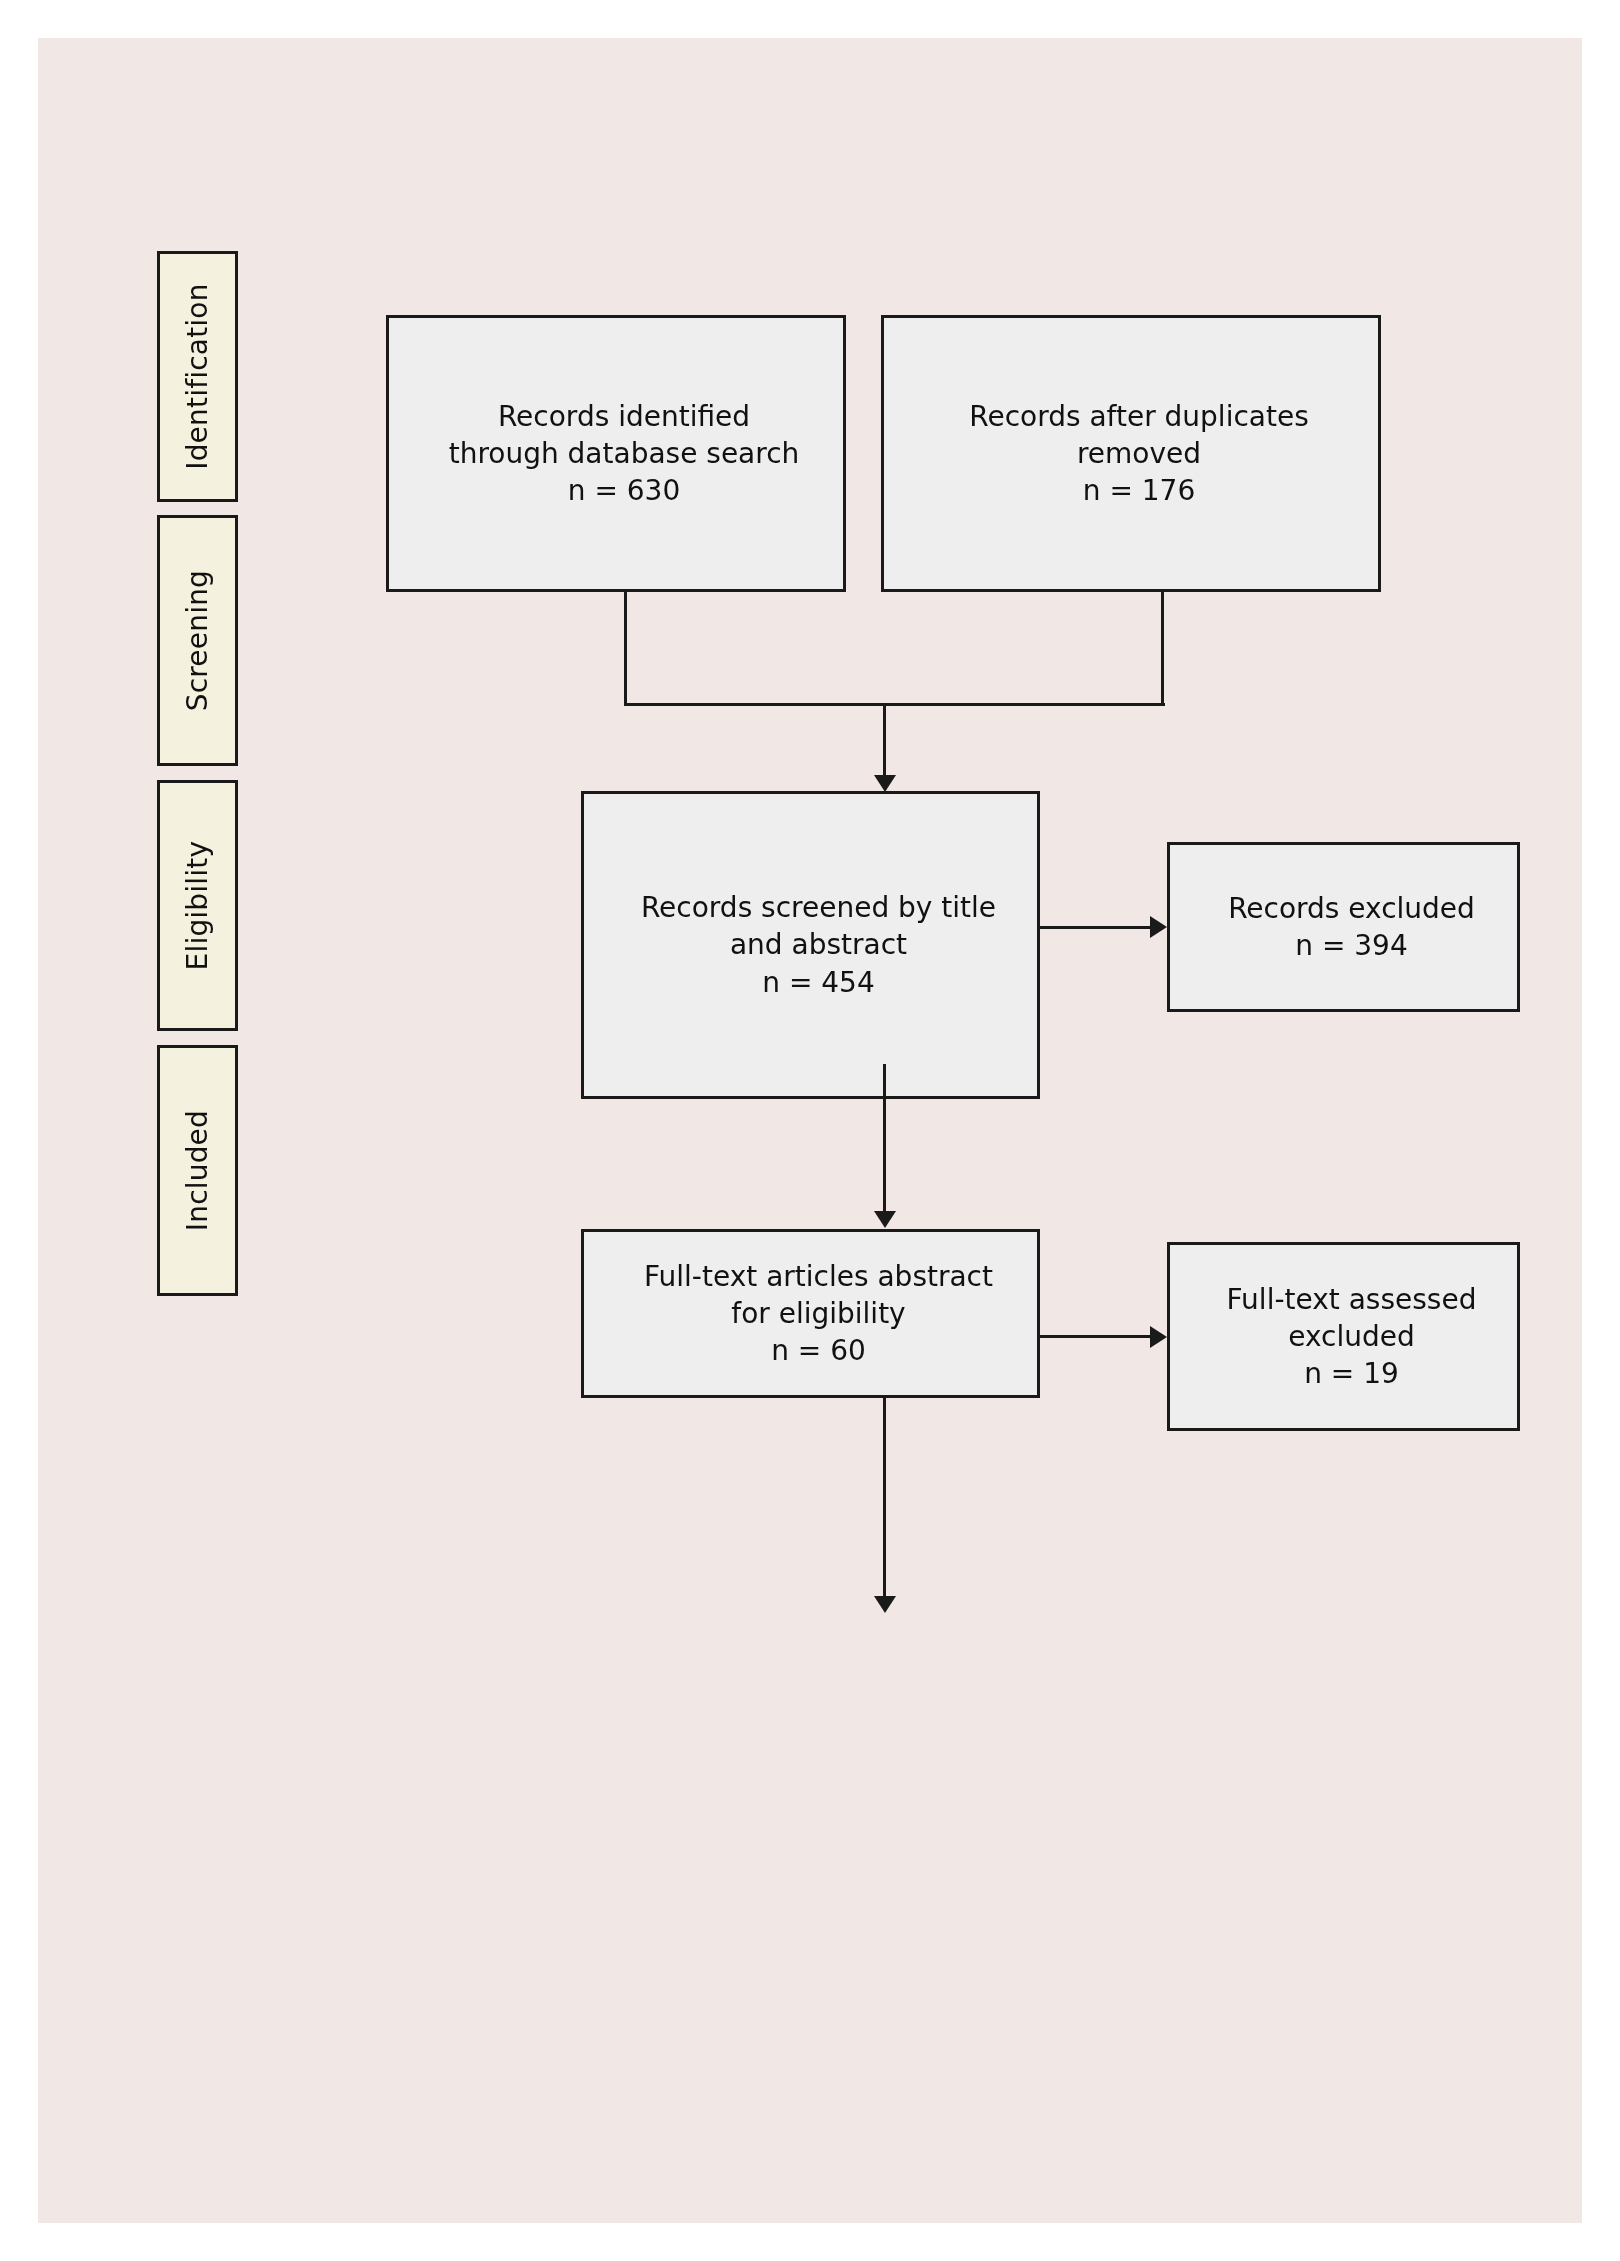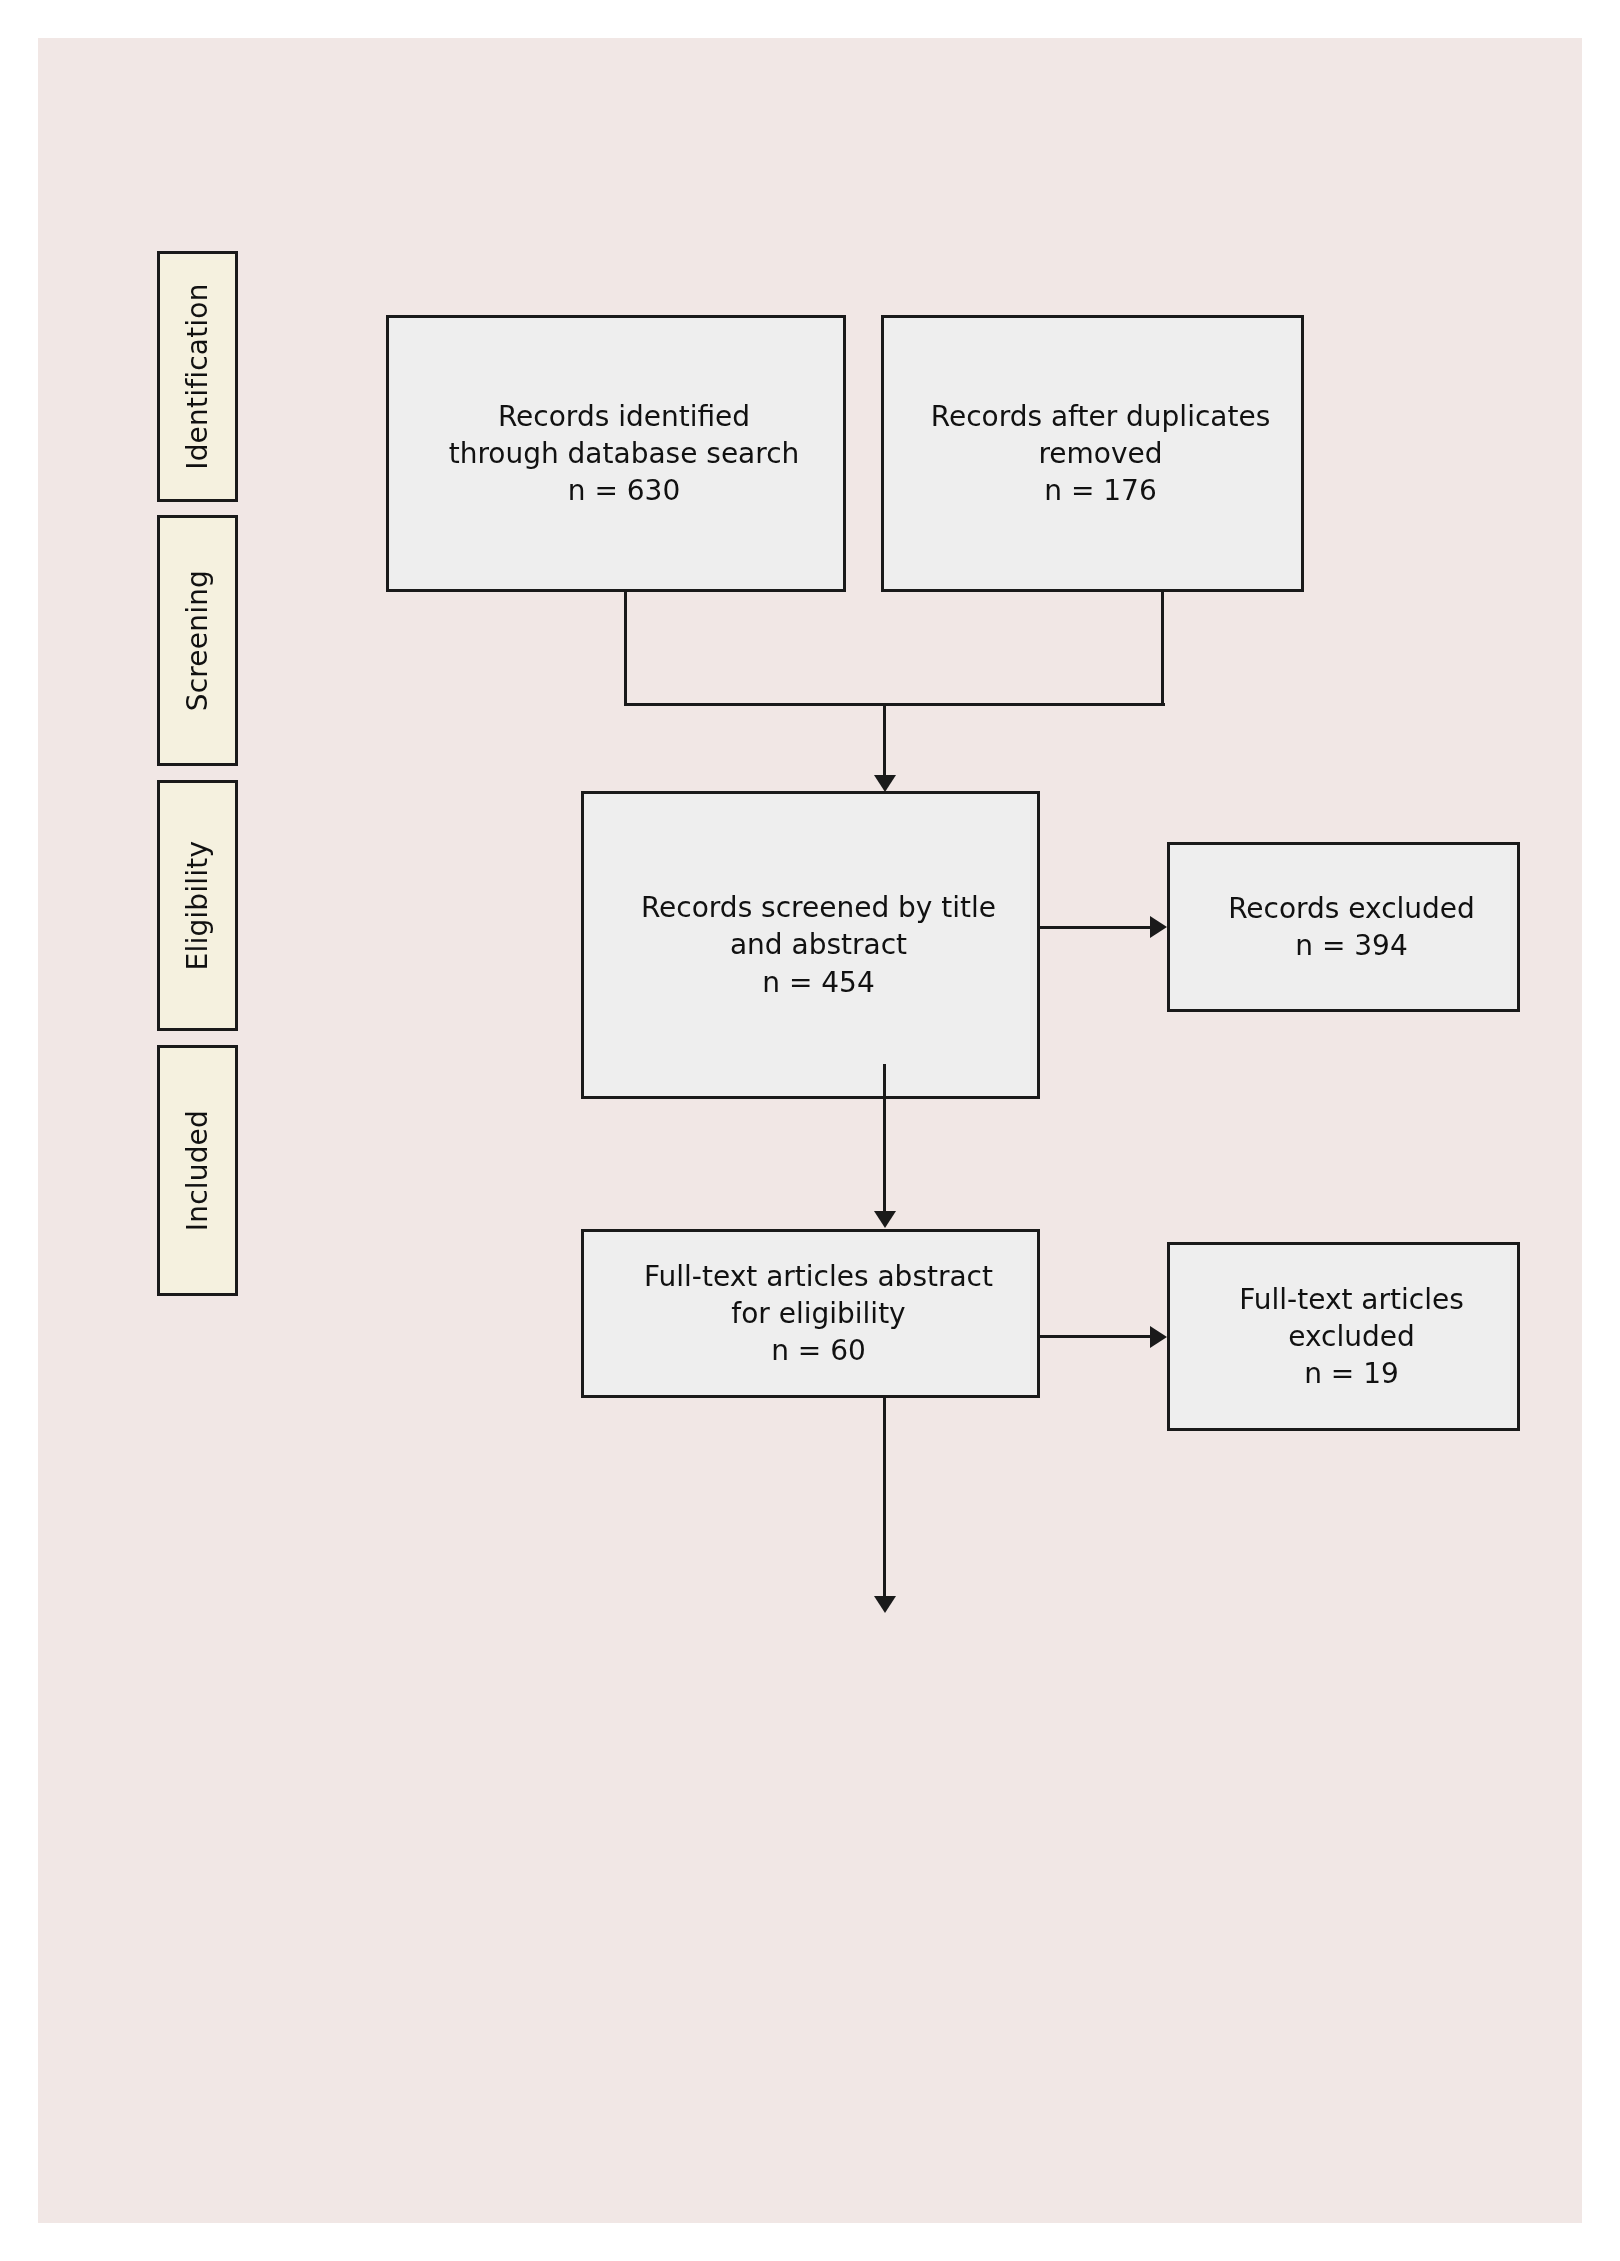--- a/index.html
+++ b/index.html
@@ -112,21 +112,21 @@
   </div>
 
   <div class="node content" style="left:348px; top:277px; width:460px; height:277px;">
     <span class="lines">
       <span>Records identified</span>
       <span>through database search</span>
       <span>n = 630</span>
     </span>
   </div>
 
-  <div class="node content" style="left:843px; top:277px; width:423px; height:277px;">
+  <div class="node content" style="left:843px; top:277px; width:500px; height:277px;">
     <span class="lines">
       <span>Records after duplicates</span>
       <span>removed</span>
       <span>n = 176</span>
     </span>
   </div>
 
   <div class="ln v" style="left:586px; top:553px; height:115px;"></div>
   <div class="ln v" style="left:1123px; top:553px; height:115px;"></div>
   <div class="ln h" style="left:586px; top:665px; width:541px;"></div>
@@ -157,21 +157,21 @@
   <div class="node content" style="left:543px; top:1191px; width:459px; height:169px;">
     <span class="lines">
       <span>Full-text articles abstract</span>
       <span>for eligibility</span>
       <span>n = 60</span>
     </span>
   </div>
 
   <div class="node content" style="left:1129px; top:1204px; width:353px; height:189px;">
     <span class="lines">
-      <span>Full-text articles</span>
+      <span>Full-text assessed</span>
       <span>excluded</span>
       <span>n = 19</span>
     </span>
   </div>
 
   <div class="ln h" style="left:1002px; top:1297px; width:112px;"></div>
   <div class="arrowhead right" style="left:1112px; top:1288px;"></div>
 
   <div class="ln v" style="left:845px; top:1360px; height:200px;"></div>
   <div class="arrowhead down" style="left:836px; top:1558px;"></div>

